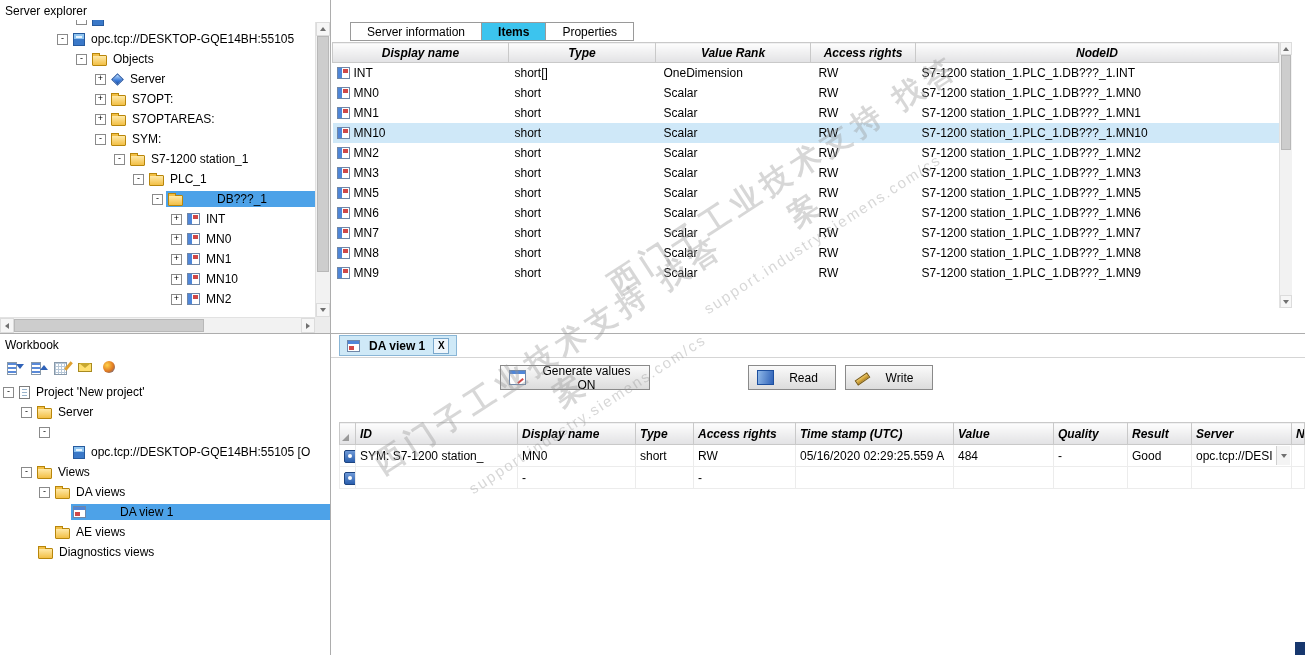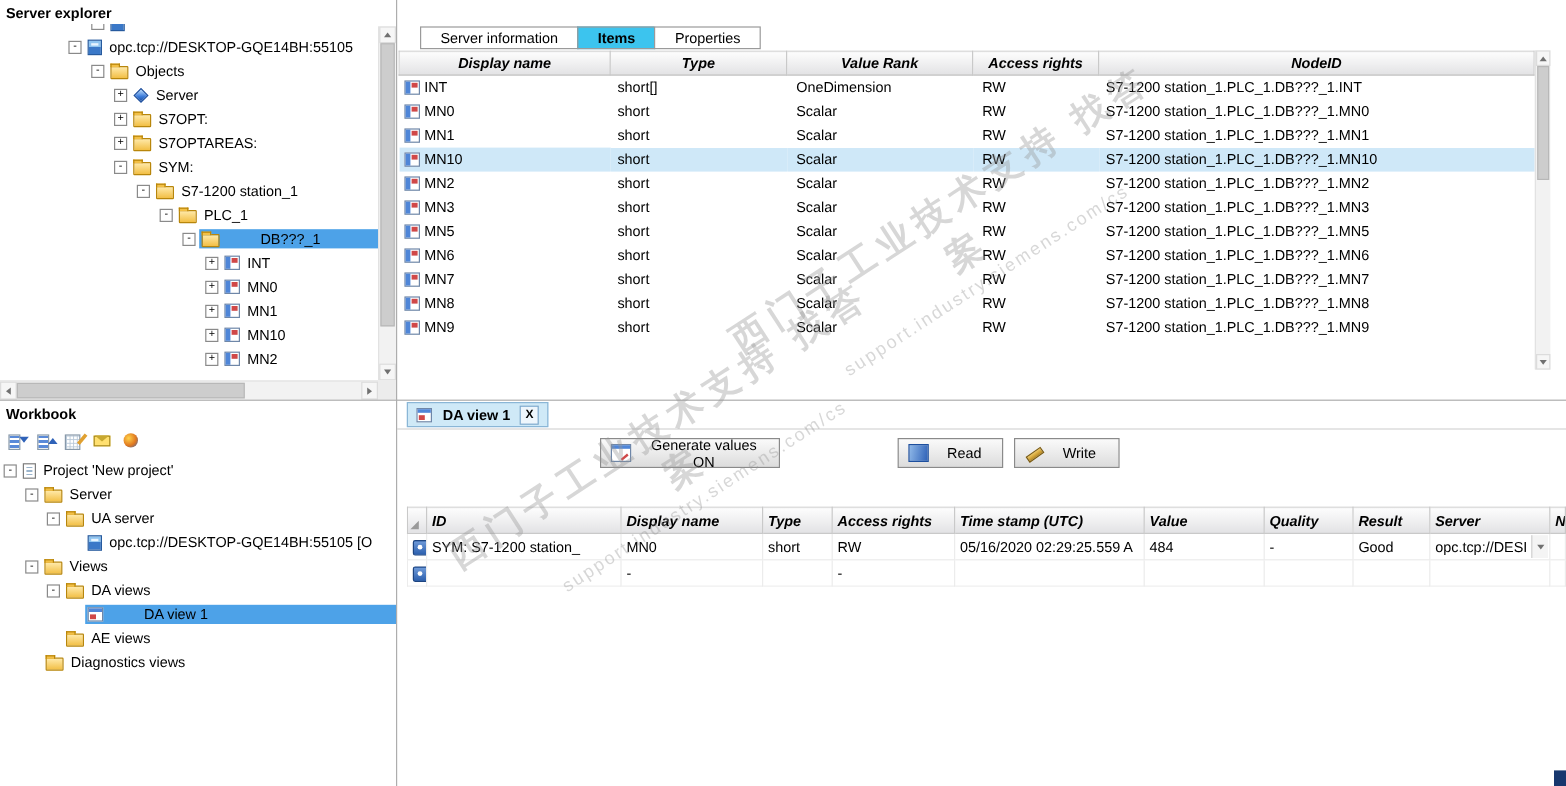--- a/index.html
+++ b/index.html
@@ -2,21 +2,21 @@
 <html style="--selection: #4da2e8; --row-highlight: #cfe8f8; --tab-active: #3cc4ee; --da-tab-bg: #cfe9f7; --header-top: #fdfdfd; --header-bottom: #e2e2e4;"><head>
 <meta charset="utf-8">
 <style>
   html,body{margin:0;padding:0;background:#fff;}
   #app{position:relative;width:1305px;height:655px;background:#fff;overflow:hidden;
        font-family:"Liberation Sans","DejaVu Sans",sans-serif;font-size:12px;color:#000;}
 
   .vdivider{position:absolute;left:330px;top:0;bottom:0;width:1px;background:#adadad;}
   .hdivider{position:absolute;left:0;right:0;top:333px;height:1px;background:#adadad;}
 
-  .panel-title{font-weight:bold;font-size:12px;padding:4px 5px 0 5px;height:20px;box-sizing:border-box;}
+  .panel-title{font-weight:normal;font-size:12px;padding:4px 5px 0 5px;height:20px;box-sizing:border-box;}
 
   
   #server-explorer{position:absolute;left:0;top:0;width:330px;height:333px;background:#fff;}
   #se-tree{position:absolute;left:0;top:20px;right:15px;bottom:16px;overflow:hidden;}
   #se-vscroll{position:absolute;right:0;top:22px;bottom:16px;width:15px;background:#f2f2f2;border-left:1px solid #e2e2e2;box-sizing:border-box;}
   #se-hscroll{position:absolute;left:0;bottom:0;height:16px;right:15px;background:#f2f2f2;border-top:1px solid #e2e2e2;box-sizing:border-box;}
   #se-corner{position:absolute;right:0;bottom:0;width:15px;height:16px;background:#ececec;}
 
   .sb-btn{position:absolute;background:#f6f6f6;border:1px solid #dcdcdc;display:flex;align-items:center;justify-content:center;box-sizing:border-box;}
   .sb-thumb{position:absolute;background:#cdcdcd;border:1px solid #b8b8b8;box-sizing:border-box;}
@@ -437,24 +437,20 @@
         </div>
         <div class="tree-row" style="padding-left: 21px;">
           <span class="ebox">-</span>
           <span class="node-content">
             <span class="ticon icon-folder"></span>
             <span class="tlabel">Server</span>
           </span>
         </div>
         <div class="tree-row" style="padding-left: 39px;">
           <span class="ebox">-</span>
-          <span class="node-content">
-            <span class="ticon icon-folder"></span>
-            <span class="tlabel">UA server</span>
-          </span>
         </div>
         <div class="tree-row" style="padding-left: 57px;">
           <span class="ebox-sp"></span>
           <span class="node-content">
             <span class="ticon icon-server"></span>
             <span class="tlabel">opc.tcp://DESKTOP-GQE14BH:55105 [O</span>
           </span>
         </div>
         <div class="tree-row" style="padding-left: 21px;">
           <span class="ebox">-</span>

